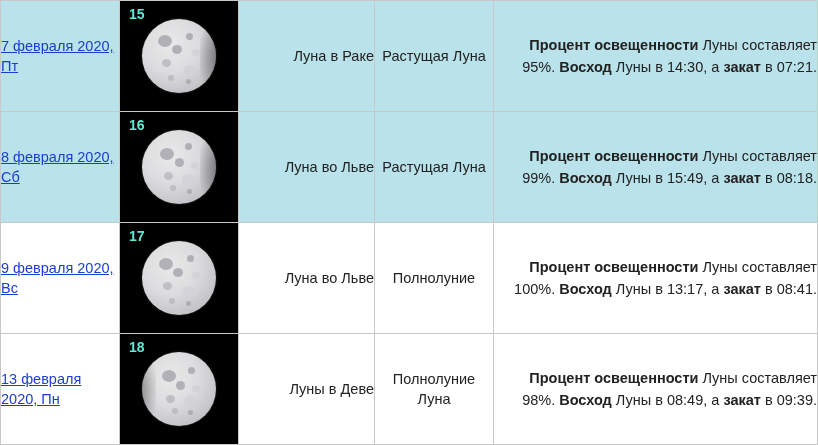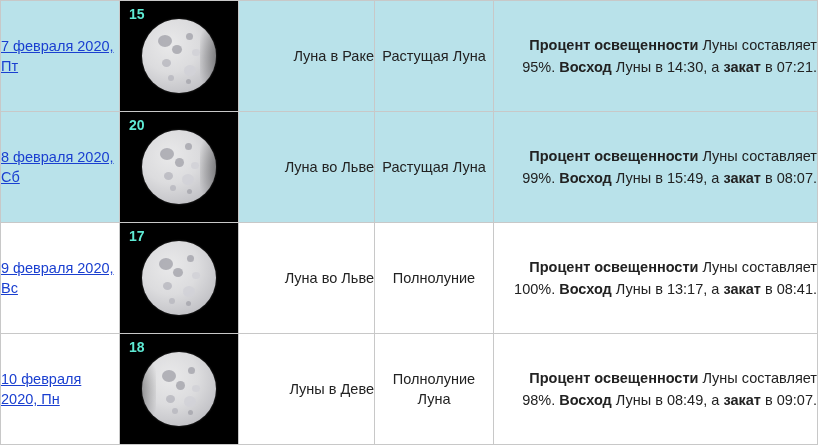--- a/index.html
+++ b/index.html
@@ -160,38 +160,38 @@
       <td class="cell-desc">
         <b>Процент освещенности</b><span> Луны составляет 95%. </span><b>Восход</b><span> Луны в 14:30, а </span><b>закат</b><span> в 07:21.</span>
       </td>
     </tr>
 
     <tr class="row-highlight">
       <td class="cell-date">
         <a>8 февраля 2020, Сб</a>
       </td>
       <td class="cell-moon">
-        <span class="daynum">20</span>
+        <span class="daynum">16</span>
         <div class="moon-wrap">
           <div class="moon-disc waning-edge">
             <span class="crater dark" style="width:14px;height:12px;top:18px;left:18px;"></span>
             <span class="crater dark" style="width:9px;height:9px;top:28px;left:33px;"></span>
             <span class="crater" style="width:9px;height:8px;top:42px;left:22px;"></span>
             <span class="crater light" style="width:12px;height:11px;top:44px;left:40px;"></span>
             <span class="crater dark" style="width:7px;height:7px;top:13px;left:43px;"></span>
             <span class="crater" style="width:6px;height:6px;top:55px;left:28px;"></span>
             <span class="crater light" style="width:8px;height:7px;top:32px;left:49px;"></span>
             <span class="crater dark" style="width:5px;height:5px;top:59px;left:45px;"></span>
           </div>
         </div>
       </td>
       <td class="cell-sign">Луна во Льве</td>
       <td class="cell-phase">Растущая Луна</td>
       <td class="cell-desc">
-        <b>Процент освещенности</b><span> Луны составляет 99%. </span><b>Восход</b><span> Луны в 15:49, а </span><b>закат</b><span> в 08:07.</span>
+        <b>Процент освещенности</b><span> Луны составляет 99%. </span><b>Восход</b><span> Луны в 15:49, а </span><b>закат</b><span> в 08:18.</span>
       </td>
     </tr>
 
     <tr class="row-plain">
       <td class="cell-date">
         <a>9 февраля 2020, Вс</a>
       </td>
       <td class="cell-moon">
         <span class="daynum">17</span>
         <div class="moon-wrap">
@@ -209,38 +209,38 @@
       </td>
       <td class="cell-sign">Луна во Льве</td>
       <td class="cell-phase">Полнолуние</td>
       <td class="cell-desc">
         <b>Процент освещенности</b><span> Луны составляет 100%. </span><b>Восход</b><span> Луны в 13:17, а </span><b>закат</b><span> в 08:41.</span>
       </td>
     </tr>
 
     <tr class="row-plain">
       <td class="cell-date">
-        <a>10 февраля 2020, Пн</a>
+        <a>13 февраля 2020, Пн</a>
       </td>
       <td class="cell-moon">
         <span class="daynum">18</span>
         <div class="moon-wrap">
           <div class="moon-disc waxing-edge">
             <span class="crater dark" style="width:14px;height:12px;top:18px;left:20px;"></span>
             <span class="crater dark" style="width:9px;height:9px;top:29px;left:34px;"></span>
             <span class="crater" style="width:9px;height:8px;top:43px;left:24px;"></span>
             <span class="crater light" style="width:12px;height:11px;top:44px;left:42px;"></span>
             <span class="crater dark" style="width:7px;height:7px;top:15px;left:46px;"></span>
             <span class="crater" style="width:6px;height:6px;top:56px;left:30px;"></span>
             <span class="crater light" style="width:8px;height:7px;top:33px;left:50px;"></span>
             <span class="crater dark" style="width:5px;height:5px;top:58px;left:46px;"></span>
           </div>
         </div>
       </td>
       <td class="cell-sign">Луны в Деве</td>
       <td class="cell-phase">Полнолуние Луна</td>
       <td class="cell-desc">
-        <b>Процент освещенности</b><span> Луны составляет 98%. </span><b>Восход</b><span> Луны в 08:49, а </span><b>закат</b><span> в 09:07.</span>
+        <b>Процент освещенности</b><span> Луны составляет 98%. </span><b>Восход</b><span> Луны в 08:49, а </span><b>закат</b><span> в 09:39.</span>
       </td>
     </tr>
 
   </tbody>
 </table>
 
 </body></html>

